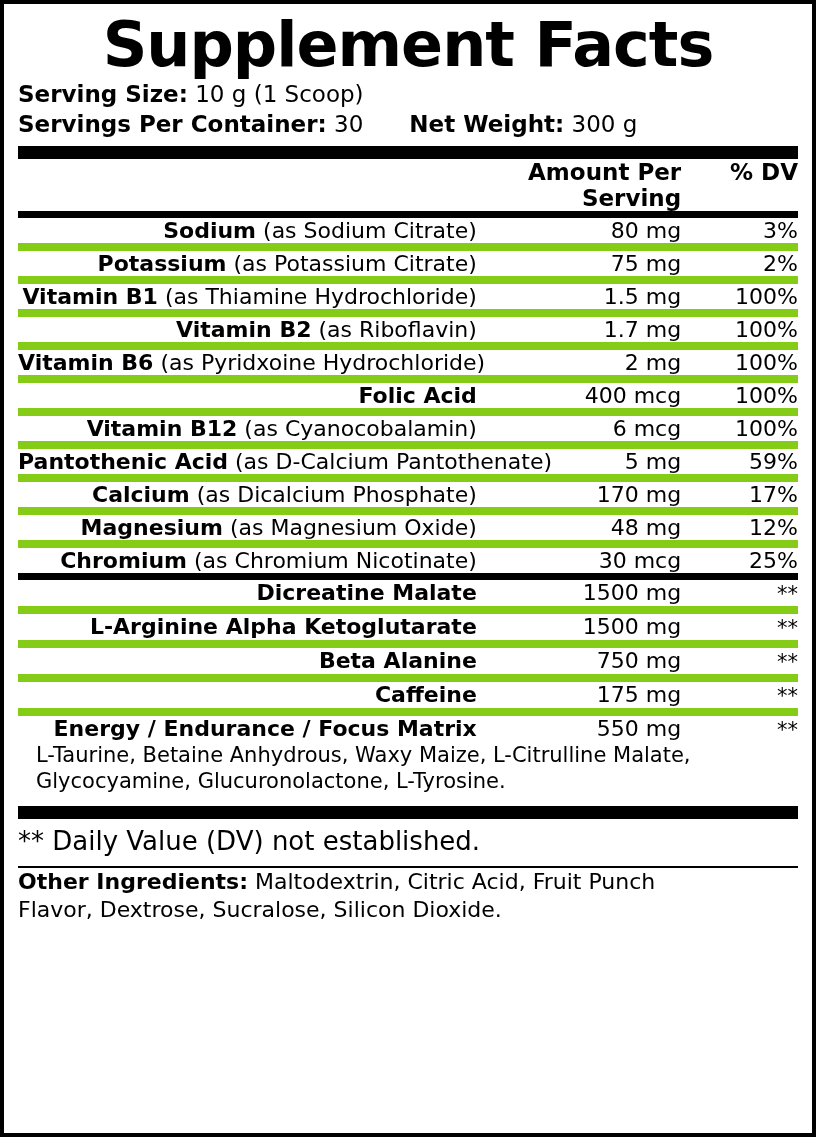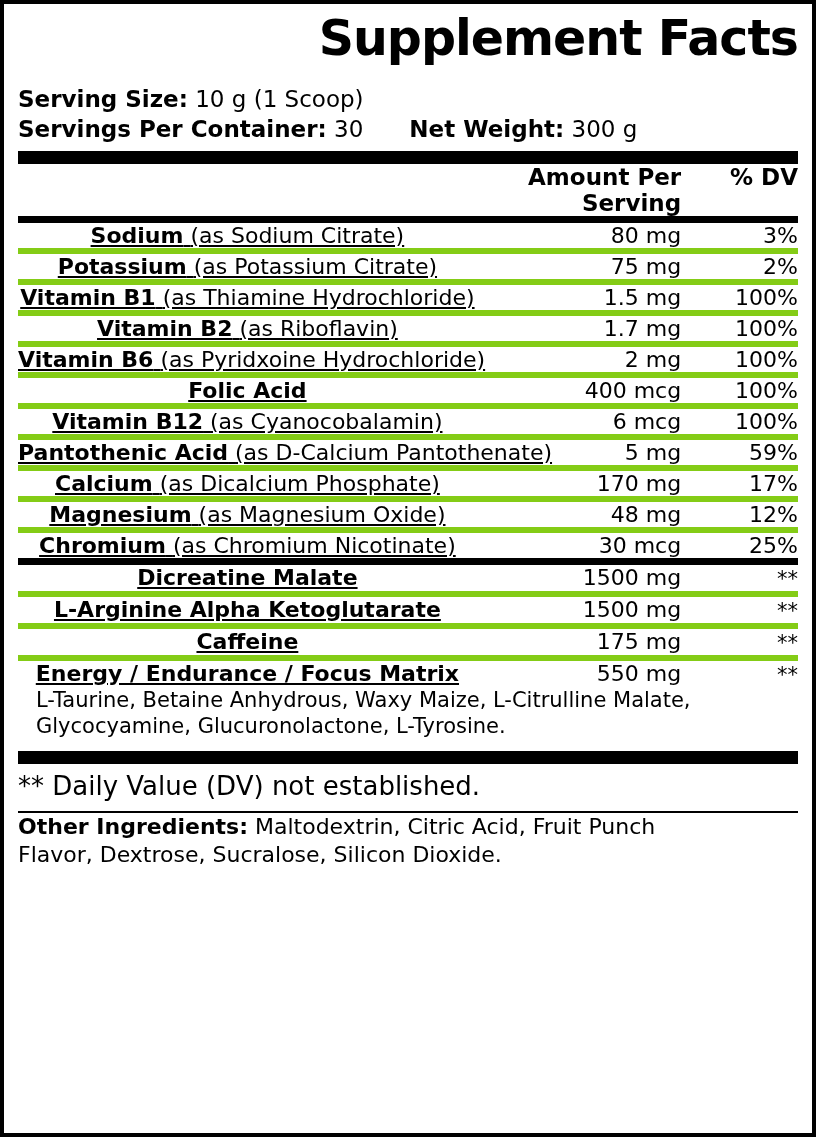--- a/index.html
+++ b/index.html
@@ -15,27 +15,27 @@
     -webkit-font-smoothing: antialiased;
   }
   .panel {
     box-sizing: border-box;
     width: 816px;
     height: 1137px;
     border: 4px solid #000000;
     padding: 8px 14px 6px 14px;
   }
   .title {
-    font-size: 49px;
+    font-size: 62px;
     font-weight: 700;
     letter-spacing: -1px;
     line-height: 1.0;
-    margin: 2px 0 22px 0;
-    white-space: nowrap;
-    text-align: right;
+    margin: 2px 0 4px 0;
+    white-space: nowrap;
+    text-align: center;
   }
   .serving-line {
     font-size: 23px;
     line-height: 1.30;
     white-space: nowrap;
   }
   .serving-line b {
     font-weight: 700;
   }
   .serving-row {
@@ -76,29 +76,28 @@
     text-align: right;
     padding: 4px 0 5px 0;
   }
   .col-name { width: 440px; }
   .col-amt  { width: 196px; }
   .col-dv   { width: 112px; }
 
   .row td {
     font-size: 22px;
     padding: 5px 0 6px 0;
-    border-top: 6px solid #84cc16;
+    border-top: 8px solid #84cc16;
   }
   .row.first td {
     border-top: none;
   }
   td.name {
-    text-align: center;
-    white-space: nowrap;
-    text-decoration: underline;
+    text-align: right;
+    white-space: nowrap;
   }
   td.name b {
     font-weight: 700;
   }
   td.amt {
     text-align: right;
     white-space: nowrap;
     padding-right: 4px;
   }
   td.dv {
@@ -248,20 +247,25 @@
         <td class="name"><b>Dicreatine Malate</b></td>
         <td class="amt">1500 mg</td>
         <td class="dv stars">**</td>
       </tr>
       <tr class="row">
         <td class="name"><b>L-Arginine Alpha Ketoglutarate</b></td>
         <td class="amt">1500 mg</td>
         <td class="dv stars">**</td>
       </tr>
       <tr class="row">
+        <td class="name"><b>Beta Alanine</b></td>
+        <td class="amt">750 mg</td>
+        <td class="dv stars">**</td>
+      </tr>
+      <tr class="row">
         <td class="name"><b>Caffeine</b></td>
         <td class="amt">175 mg</td>
         <td class="dv stars">**</td>
       </tr>
       <tr class="row">
         <td class="name"><b>Energy / Endurance / Focus Matrix</b></td>
         <td class="amt">550 mg</td>
         <td class="dv stars">**</td>
       </tr>
     </tbody>

